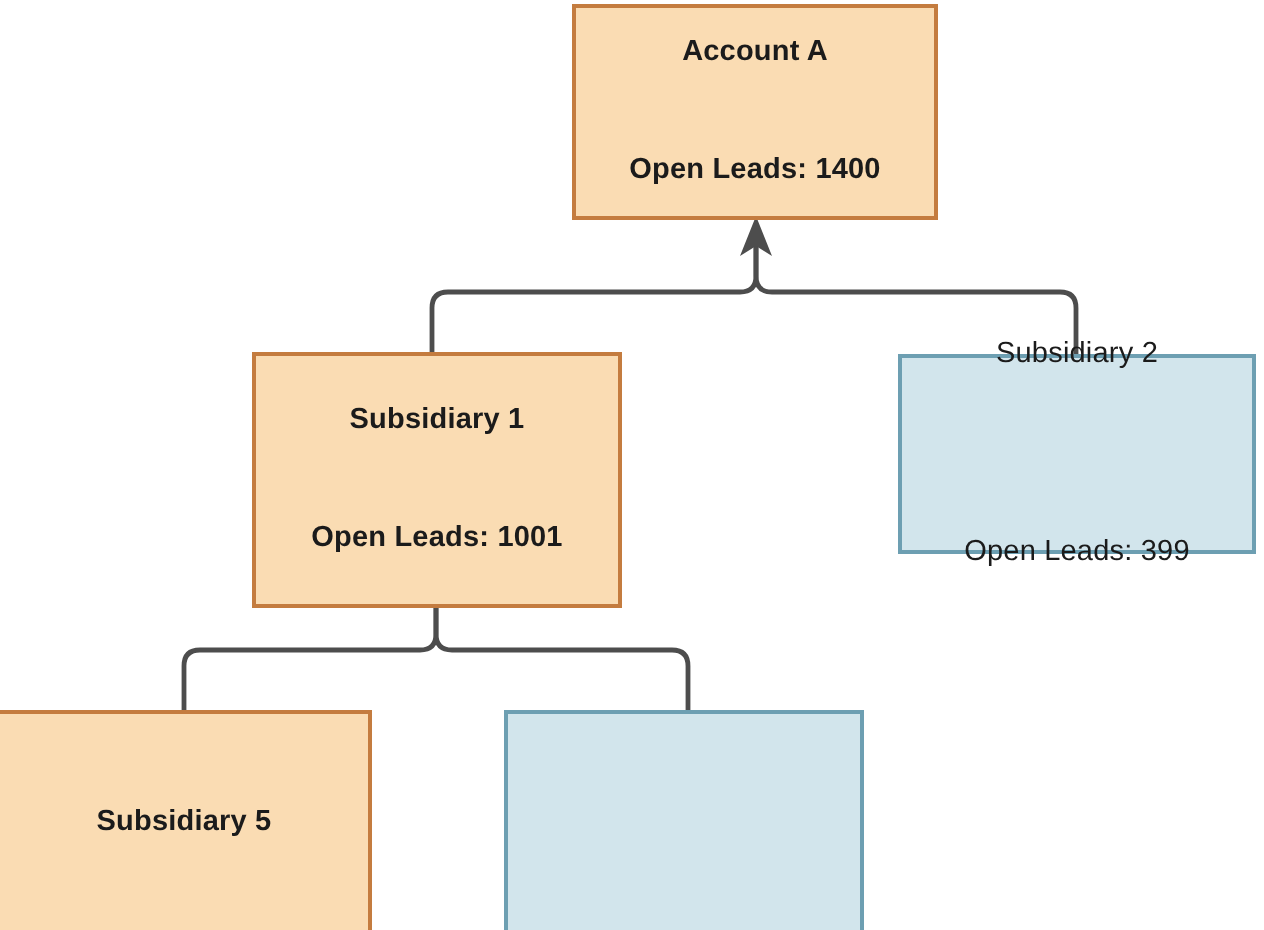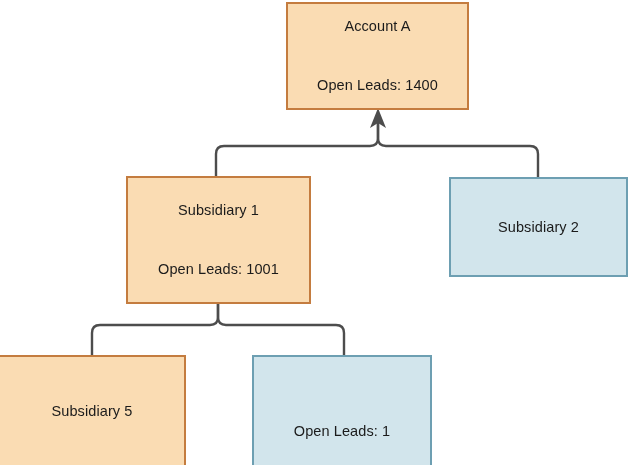--- a/index.html
+++ b/index.html
@@ -40,20 +40,21 @@
     line-height: 1.30;
     font-size: 14.5px;
     color: #1b1b1b;
     letter-spacing: 0.1px;
   }
   .node .line1 { display: block; white-space: nowrap; }
   .node .line2 { display: block; white-space: nowrap; margin-top: 40px; }
   .node.orange {
     background: #fadcb3;
     border-color: #c47c3f;
+    font-weight: bold;
   }
   .node.blue {
     background: #d2e5ec;
     border-color: #6d9fb2;
     gap: 40px;
   }
 </style>
 </head>
 <body>
 
@@ -80,23 +81,23 @@
     <span class="line2">Open Leads: 1400</span>
   </div>
 
   <div class="node orange" id="node-subsidiary-1" style="left:126px; top:176px; width:185px; height:128px;">
     <span class="line1">Subsidiary 1</span>
     <span class="line2">Open Leads: 1001</span>
   </div>
 
   <div class="node blue" id="node-subsidiary-2" style="left:449px; top:177px; width:179px; height:100px;">
     <span class="line1">Subsidiary 2</span>
+    <span class="line2">Open Leads: 399</span>
   </div>
 
   <div class="node orange" id="node-subsidiary-3" style="left:-2px; top:355px; width:188px; height:112px;">
     <span class="line1">Subsidiary 5</span>
   </div>
 
   <div class="node blue" id="node-subsidiary-4" style="left:252px; top:355px; width:180px; height:112px;">
-    <span class="line2">Open Leads: 1</span>
   </div>
 
 </div>
 
 </body></html>

